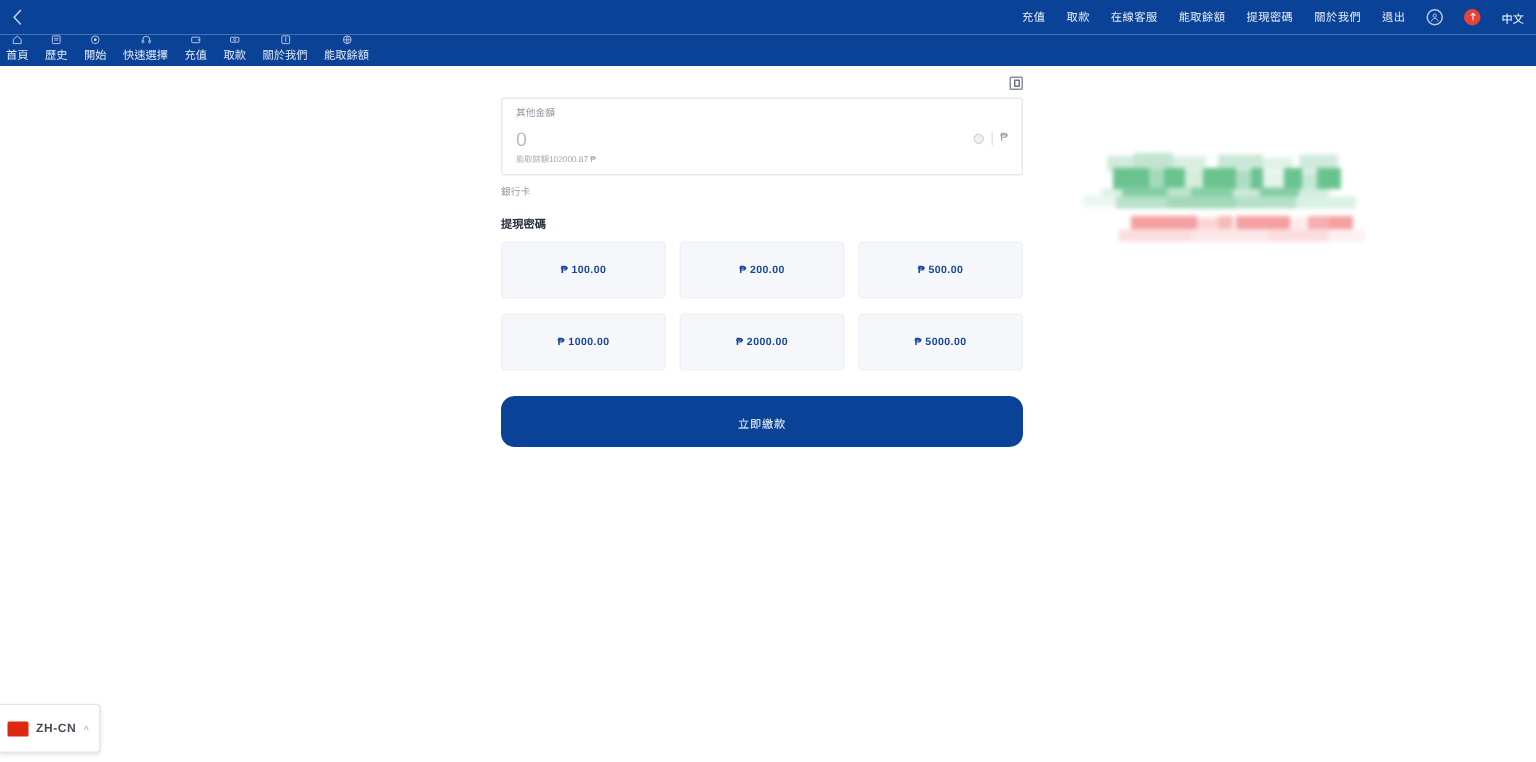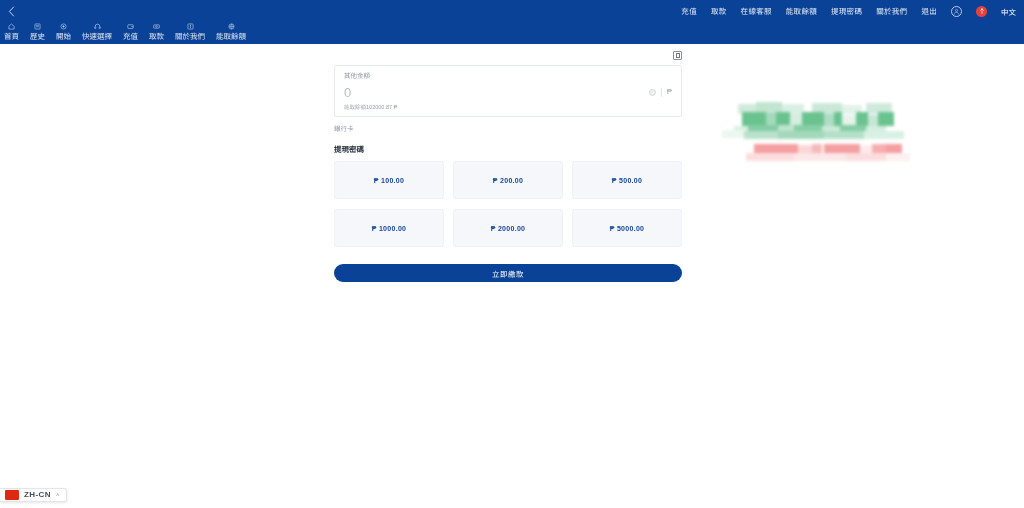--- a/index.html
+++ b/index.html
@@ -271,21 +271,21 @@
     font-size: 7px;
     font-weight: bold;
     color: #14449b;
     cursor: pointer;
     letter-spacing: 0.3px;
   }
 
   .submit-btn {
     margin-top: 17px;
     width: 100%;
-    height: 18px;
+    height: 34px;
     background: #0a4297;
     border-radius: 9px;
     border: none;
     color: #ffffff;
     font-size: 7.5px;
     display: flex;
     align-items: center;
     justify-content: center;
     cursor: pointer;
     font-family: "Liberation Sans", sans-serif;
@@ -302,21 +302,21 @@
     filter: blur(1.4px);
     opacity: 0.95;
   }
   .redacted .blk { position: absolute; }
 
   
   .lang-pill {
     position: absolute;
     left: 0px;
     bottom: 6px;
-    height: 14px;
+    height: 33px;
     background: #ffffff;
     border: 1px solid #e3e5e8;
     border-left: none;
     border-radius: 0 3px 3px 0;
     display: flex;
     align-items: center;
     gap: 5px;
     padding: 0 7px 0 5px;
     box-shadow: 0 1px 3px rgba(0,0,0,0.10);
     cursor: pointer;

